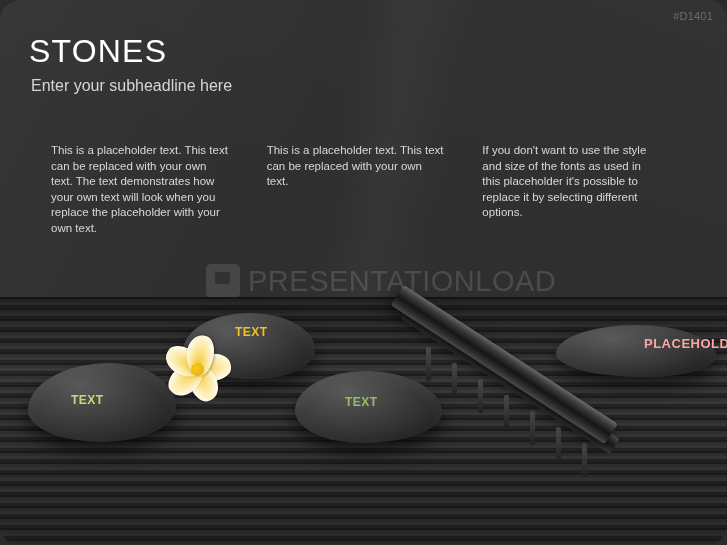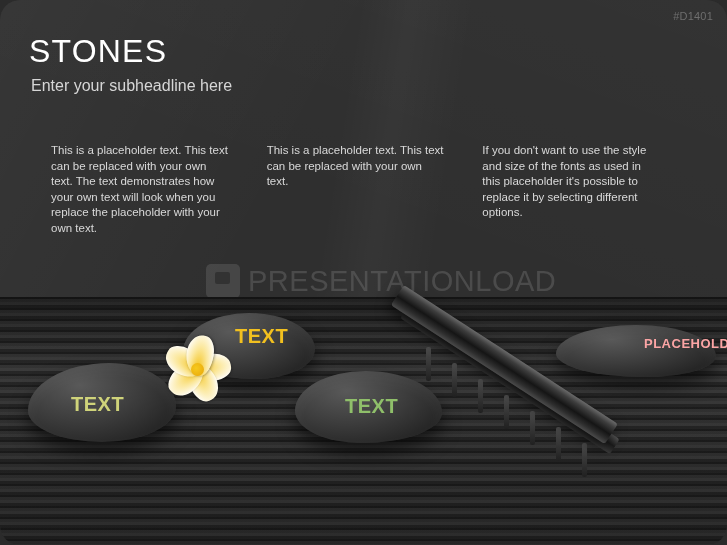--- a/index.html
+++ b/index.html
@@ -113,21 +113,21 @@
 
   
   .stone {
     position: absolute;
     background: radial-gradient(ellipse at 35% 28%, #595959 0%, #3c3c3c 45%, #262626 78%, #1c1c1c 100%);
     border-radius: 50% 45% 48% 52% / 55% 58% 42% 45%;
     box-shadow: 0 10px 18px rgba(0,0,0,.55), inset 0 6px 14px rgba(255,255,255,.06);
   }
   .stone-label {
     position: absolute;
-    font-size: 20px; font-weight: bold; letter-spacing: .5px;
+    font-size: 12px; font-weight: bold; letter-spacing: .5px;
   }
 
   #stone1 { left: 28px; top: 363px; width: 148px; height: 79px;
     border-radius: 55% 45% 50% 50% / 60% 55% 45% 40%; }
   #stone2 { left: 183px; top: 313px; width: 132px; height: 66px;
     border-radius: 50% 50% 45% 55% / 58% 55% 45% 42%; }
   #stone3 { left: 295px; top: 371px; width: 147px; height: 72px;
     border-radius: 48% 52% 55% 45% / 55% 58% 42% 45%; }
   #stone4 { left: 556px; top: 325px; width: 160px; height: 52px;
     border-radius: 50% 50% 45% 55% / 55% 60% 40% 45%; }

